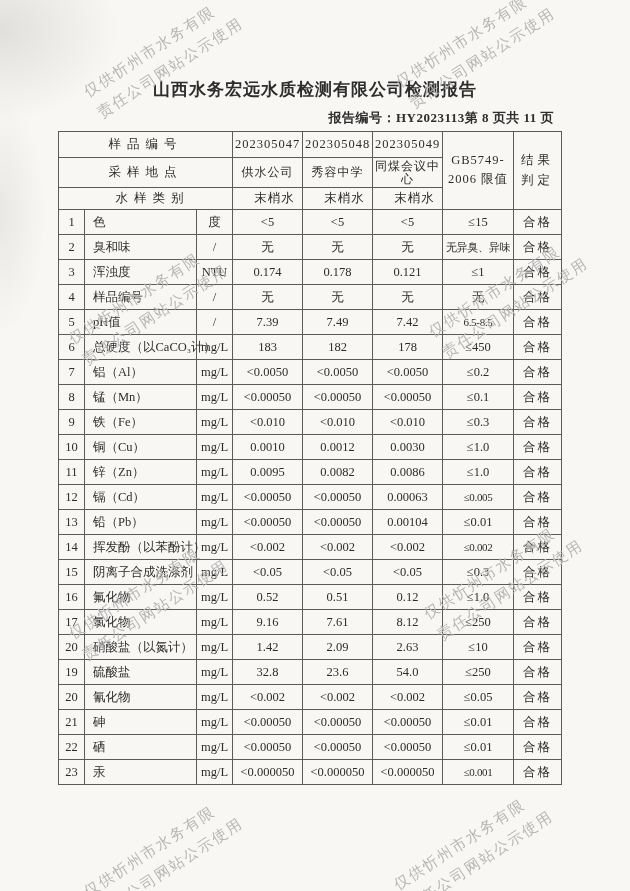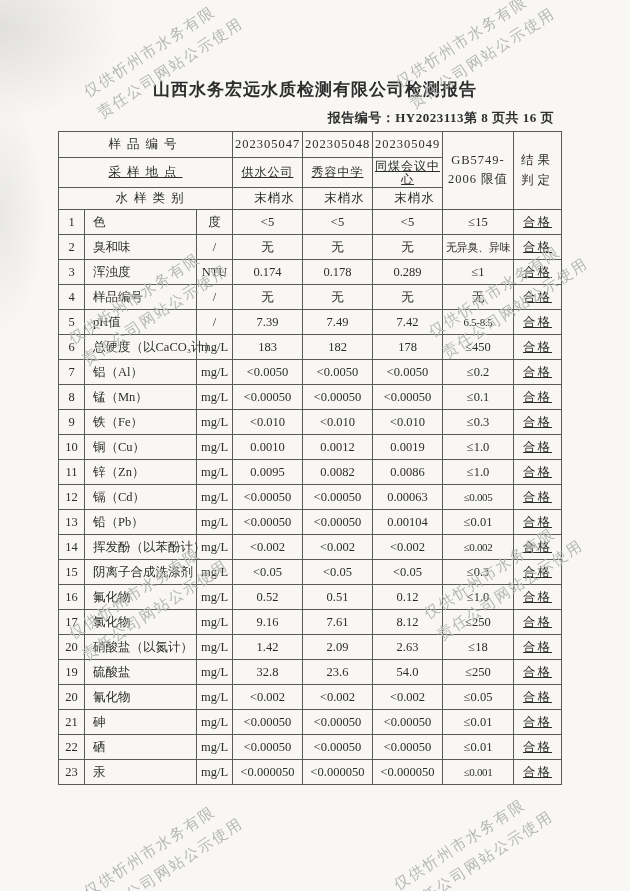--- a/index.html
+++ b/index.html
@@ -82,38 +82,38 @@
   }
   .report th, .report td {
     border: 1px solid var(--border);
     padding: 0 2px;
     text-align: center;
     vertical-align: middle;
     font-weight: 400;
     overflow: visible;
   }
   .report thead tr:nth-child(1) th { height: 26px; }
-  .report thead tr:nth-child(2) th { height: 30px; text-decoration: underline; }
+  .report thead tr:nth-child(2) th { height: 30px; }
   .report thead tr:nth-child(3) th { height: 22px; padding-left: 16px; }
   .report tbody td { height: 25px; }
 
   .report th.lbl { letter-spacing: 6px; text-align: center; }
   .report th.samp { letter-spacing: 1px; }
   .report th.wrap { line-height: 13px; letter-spacing: 1px; font-size: 12px; margin-top: 12px; }
   .report th.two-line div { letter-spacing: 1px; }
   .report th.two-line div + div { margin-top: 3px; }
   .report th.two-line.spread div { letter-spacing: 4px; }
 
   .report td.name-cell {
     text-align: left;
     padding-left: 8px;
     white-space: nowrap;
   }
   .report td.tight { font-size: 11px; letter-spacing: -0.3px; }
-  .report td.verdict { letter-spacing: 2px; text-decoration: underline; }
+  .report td.verdict { letter-spacing: 2px; }
 </style>
 </head>
 <body>
 
 <div class="page">
 
   <div class="wm wm1">
     <span>仅供忻州市水务有限</span>
     <span>责任公司网站公示使用</span>
   </div>
@@ -143,21 +143,21 @@
   </div>
   <div class="wm wm8">
     <span>仅供忻州市水务有限</span>
     <span>责任公司网站公示使用</span>
   </div>
 
   <div class="title">山西水务宏远水质检测有限公司检测报告</div>
 
   <div class="meta">
     <span>报告编号：HY2023113</span>
-    <span>第 8 页共 16 页</span>
+    <span>第 8 页共 11 页</span>
   </div>
 
   <table class="report">
     <colgroup>
       <col style="width:26px">
         <col style="width:112px">
         <col style="width:36px">
       <col style="width:70px">
         <col style="width:70px">
         <col style="width:70px">
@@ -212,21 +212,21 @@
           <td>无</td>
           <td class="tight">无异臭、异味</td>
           <td class="verdict">合格</td>
         </tr>
         <tr>
           <td>3</td>
           <td class="name-cell">浑浊度</td>
           <td>NTU</td>
           <td>0.174</td>
           <td>0.178</td>
-          <td>0.289</td>
+          <td>0.121</td>
           <td>≤1</td>
           <td class="verdict">合格</td>
         </tr>
         <tr>
           <td>4</td>
           <td class="name-cell">样品编号</td>
           <td>/</td>
           <td>无</td>
           <td>无</td>
           <td>无</td>
@@ -282,21 +282,21 @@
           <td>&lt;0.010</td>
           <td>≤0.3</td>
           <td class="verdict">合格</td>
         </tr>
         <tr>
           <td>10</td>
           <td class="name-cell">铜（Cu）</td>
           <td>mg/L</td>
           <td>0.0010</td>
           <td>0.0012</td>
-          <td>0.0019</td>
+          <td>0.0030</td>
           <td>≤1.0</td>
           <td class="verdict">合格</td>
         </tr>
         <tr>
           <td>11</td>
           <td class="name-cell">锌（Zn）</td>
           <td>mg/L</td>
           <td>0.0095</td>
           <td>0.0082</td>
           <td>0.0086</td>
@@ -363,21 +363,21 @@
           <td>≤250</td>
           <td class="verdict">合格</td>
         </tr>
         <tr>
           <td>20</td>
           <td class="name-cell">硝酸盐（以氮计）</td>
           <td>mg/L</td>
           <td>1.42</td>
           <td>2.09</td>
           <td>2.63</td>
-          <td>≤18</td>
+          <td>≤10</td>
           <td class="verdict">合格</td>
         </tr>
         <tr>
           <td>19</td>
           <td class="name-cell">硫酸盐</td>
           <td>mg/L</td>
           <td>32.8</td>
           <td>23.6</td>
           <td>54.0</td>
           <td>≤250</td>

